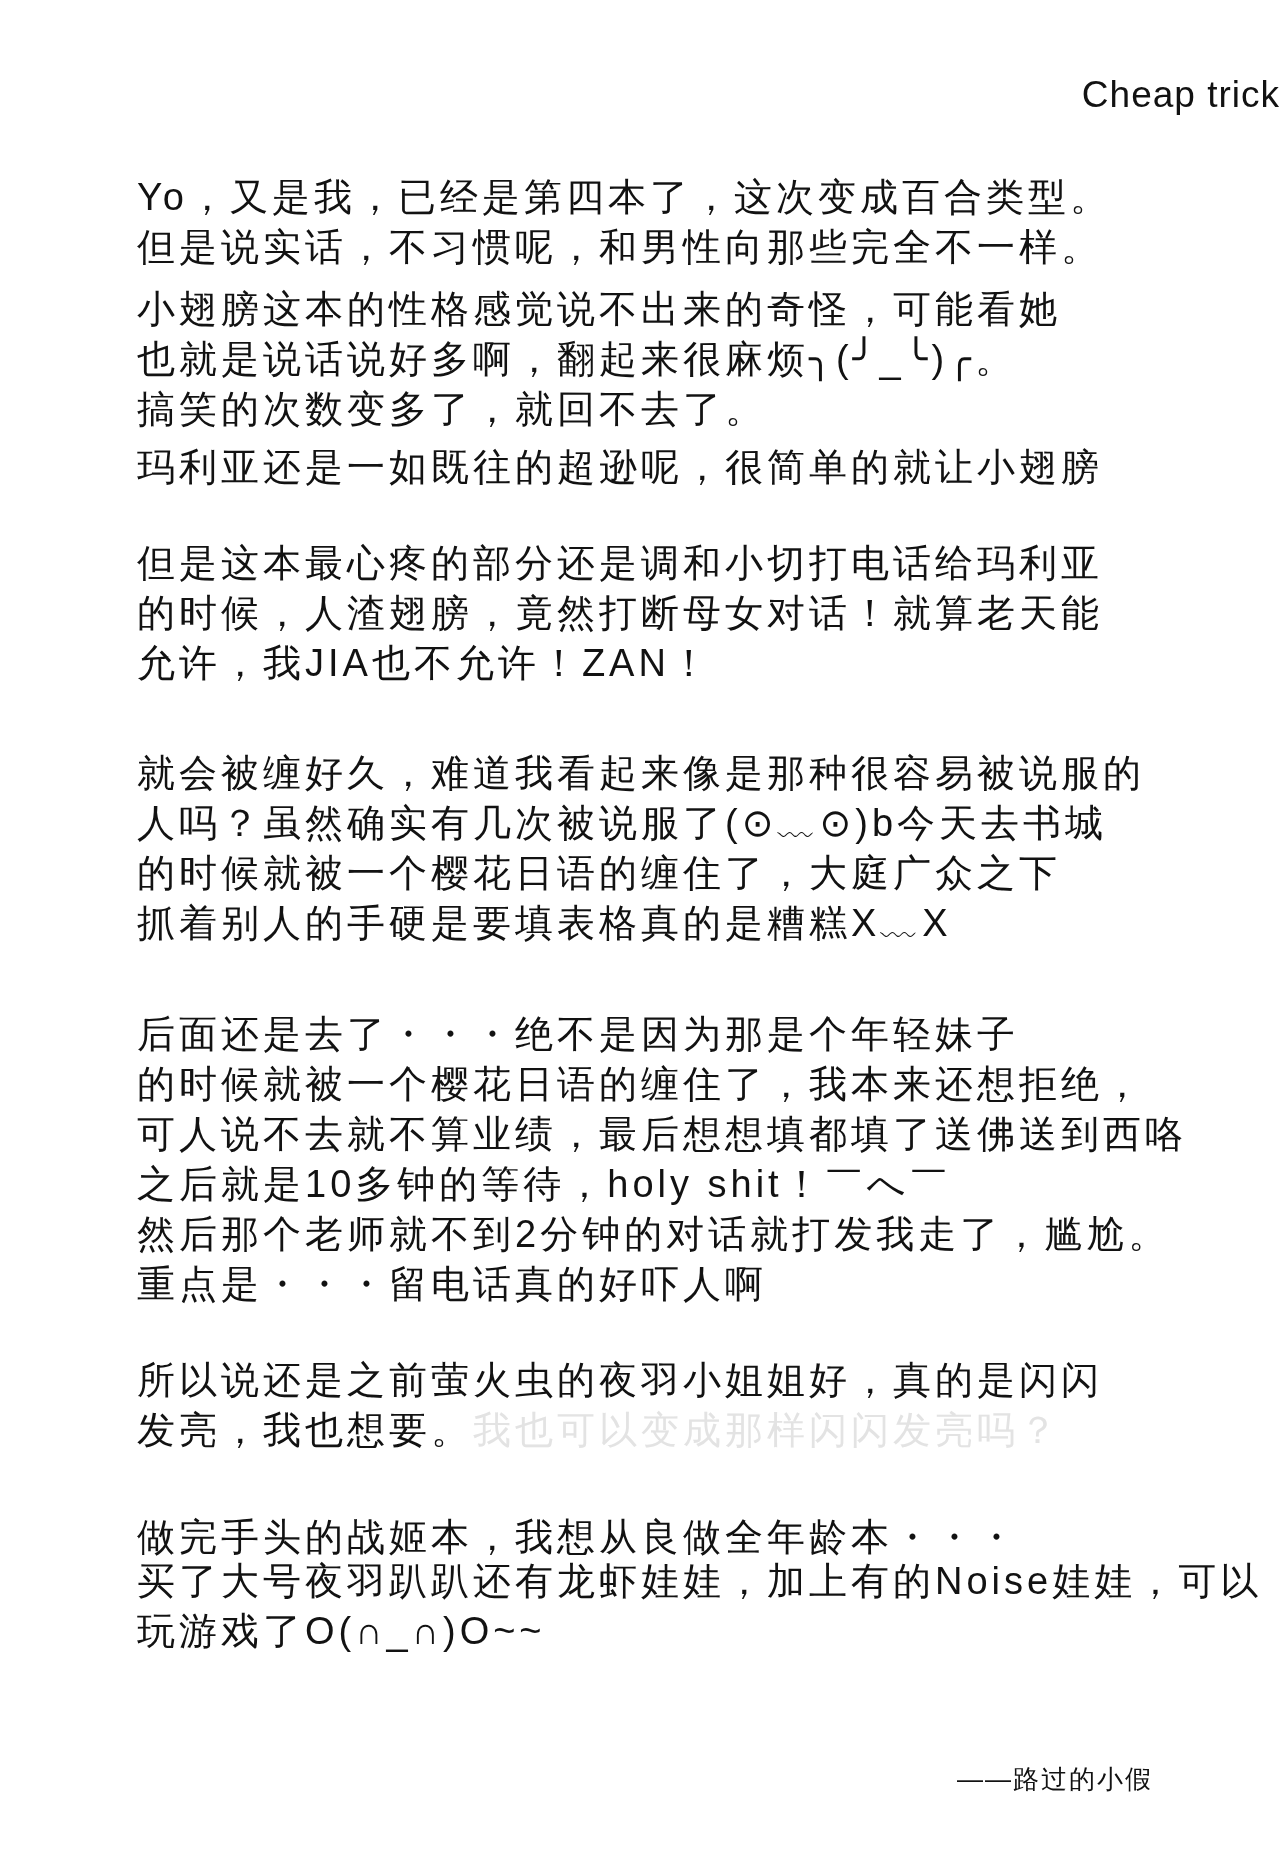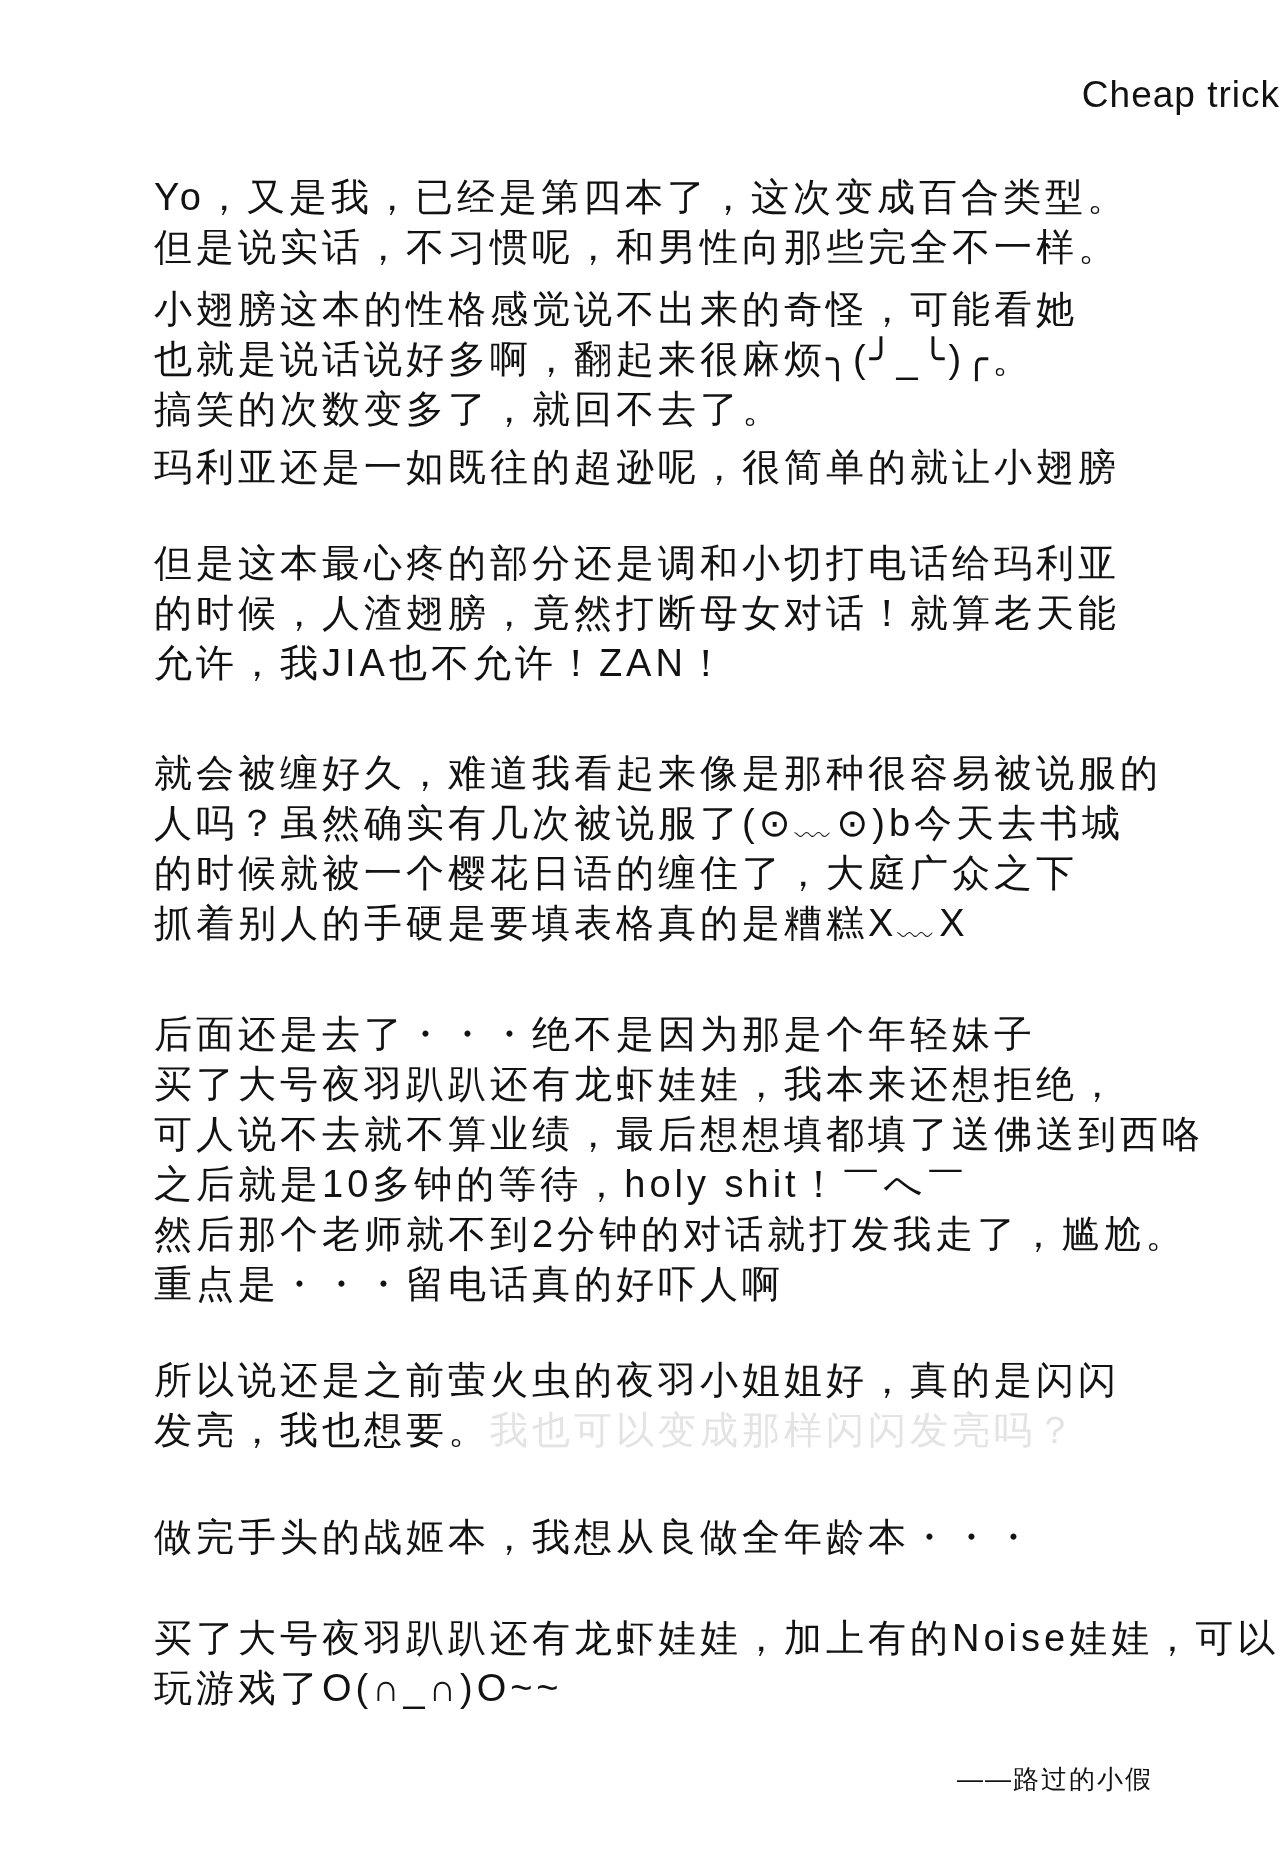--- a/index.html
+++ b/index.html
@@ -15,21 +15,21 @@
     position:absolute;top:74px;left:0;width:100%;
     margin:0;text-align:right;
     font-size:37px;font-weight:500;letter-spacing:1px;
     color:var(--text,#121212);
   }
   .block{
     position:absolute;left:137px;
     font-size:38px;line-height:50px;letter-spacing:4px;
     font-weight:500;white-space:nowrap;
   }
-  .line{min-height:50px;margin-left:17px;}
+  .line{min-height:50px;}
   .gray{color:var(--gray,#e3e3e3);}
   .signature{
     position:absolute;top:1762px;right:127px;
     font-size:26px;font-weight:500;letter-spacing:2px;
     color:var(--text,#121212);
   }
 </style>
 </head>
 <body>
 
@@ -60,36 +60,36 @@
 
   <div class="block" style="top:748px">
     <div class="line">就会被缠好久，难道我看起来像是那种很容易被说服的</div>
     <div class="line">人吗？虽然确实有几次被说服了(⊙﹏⊙)b今天去书城</div>
     <div class="line">的时候就被一个樱花日语的缠住了，大庭广众之下</div>
     <div class="line">抓着别人的手硬是要填表格真的是糟糕X﹏X</div>
   </div>
 
   <div class="block" style="top:1009px">
     <div class="line">后面还是去了・・・绝不是因为那是个年轻妹子</div>
-    <div class="line">买了大号夜羽趴趴还有龙虾娃娃，我本来还想拒绝，</div>
+    <div class="line">的时候就被一个樱花日语的缠住了，我本来还想拒绝，</div>
     <div class="line">可人说不去就不算业绩，最后想想填都填了送佛送到西咯</div>
     <div class="line">之后就是10多钟的等待，holy shit！￣へ￣</div>
     <div class="line">然后那个老师就不到2分钟的对话就打发我走了，尴尬。</div>
     <div class="line">重点是・・・留电话真的好吓人啊</div>
   </div>
 
   <div class="block" style="top:1355px">
     <div class="line">所以说还是之前萤火虫的夜羽小姐姐好，真的是闪闪</div>
     <div class="line"><span>发亮，我也想要。</span><span class="gray">我也可以变成那样闪闪发亮吗？</span></div>
   </div>
 
   <div class="block" style="top:1512px">
     <div class="line">做完手头的战姬本，我想从良做全年龄本・・・</div>
   </div>
 
-  <div class="block" style="top:1613px">
+  <div class="block" style="top:1556px">
     <div class="line">买了大号夜羽趴趴还有龙虾娃娃，加上有的Noise娃娃，可以</div>
     <div class="line">玩游戏了O(∩_∩)O~~</div>
   </div>
 
   <div class="signature">——路过的小假</div>
 
 </div>
 
 </body></html>

